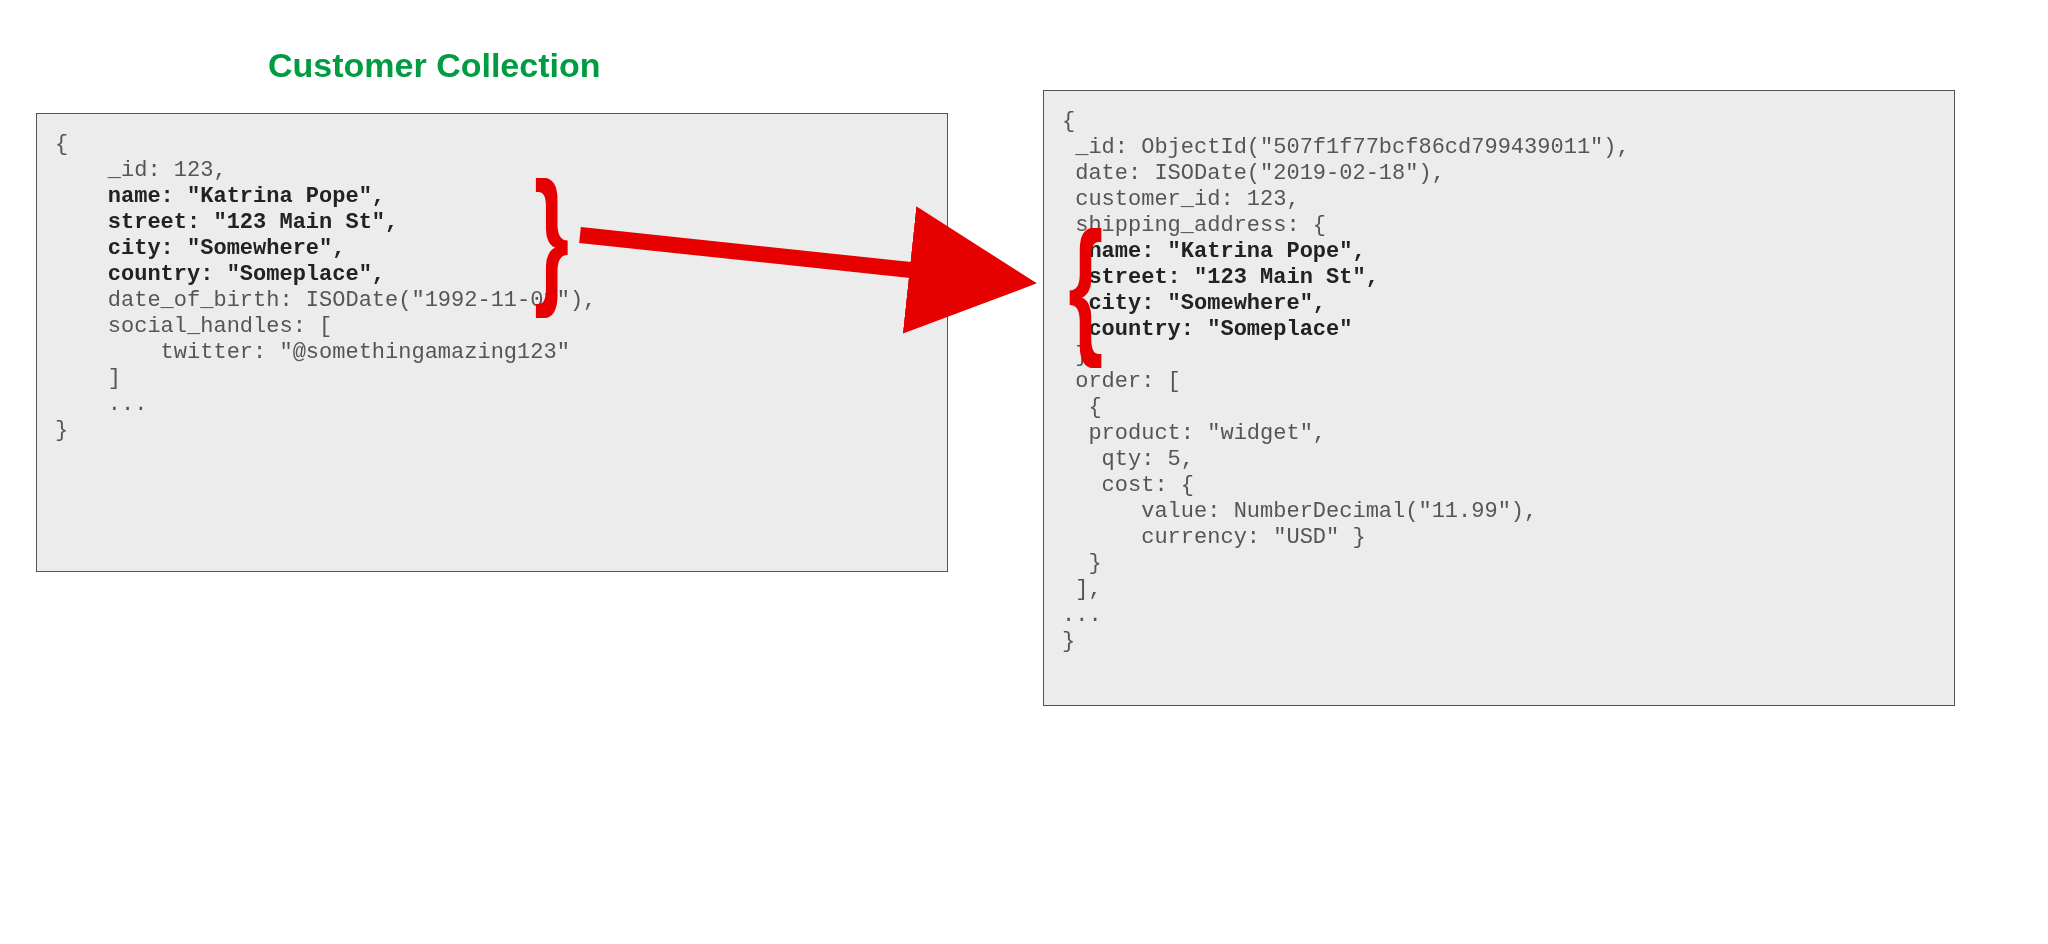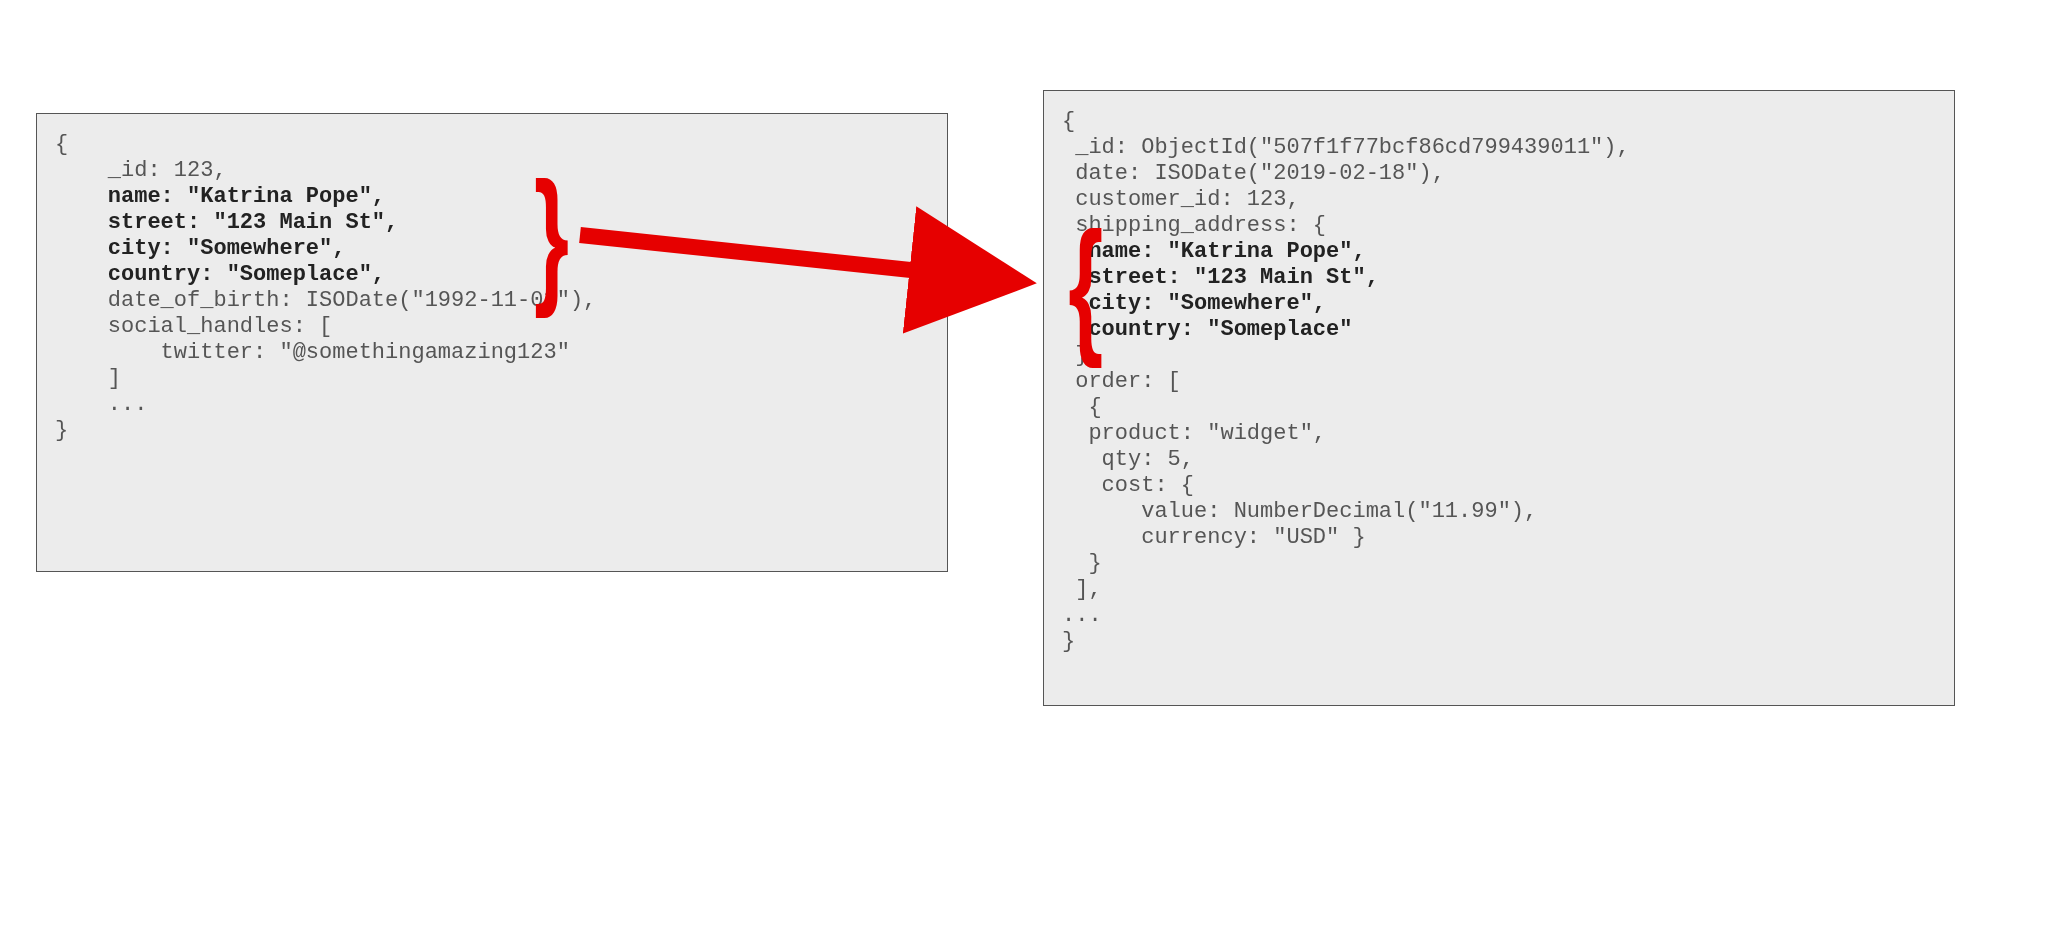--- a/index.html
+++ b/index.html
@@ -66,20 +66,21 @@
   svg.arrow {
     position: absolute;
     overflow: visible;
   }
 </style>
 </head>
 <body>
 
 <div class="canvas">
 
+  <div class="title" style="left:268px; top:46px;">Customer Collection</div>
 
 
   <div class="code-box" style="left:36px; top:113px; width:912px; height:459px;">
     <pre><span>{</span>
 <span>    _id: 123,</span>
 <b>    name: "Katrina Pope",</b>
 <b>    street: "123 Main St",</b>
 <b>    city: "Somewhere",</b>
 <b>    country: "Someplace",</b>
 <span>    date_of_birth: ISODate("1992-11-03"),</span>

